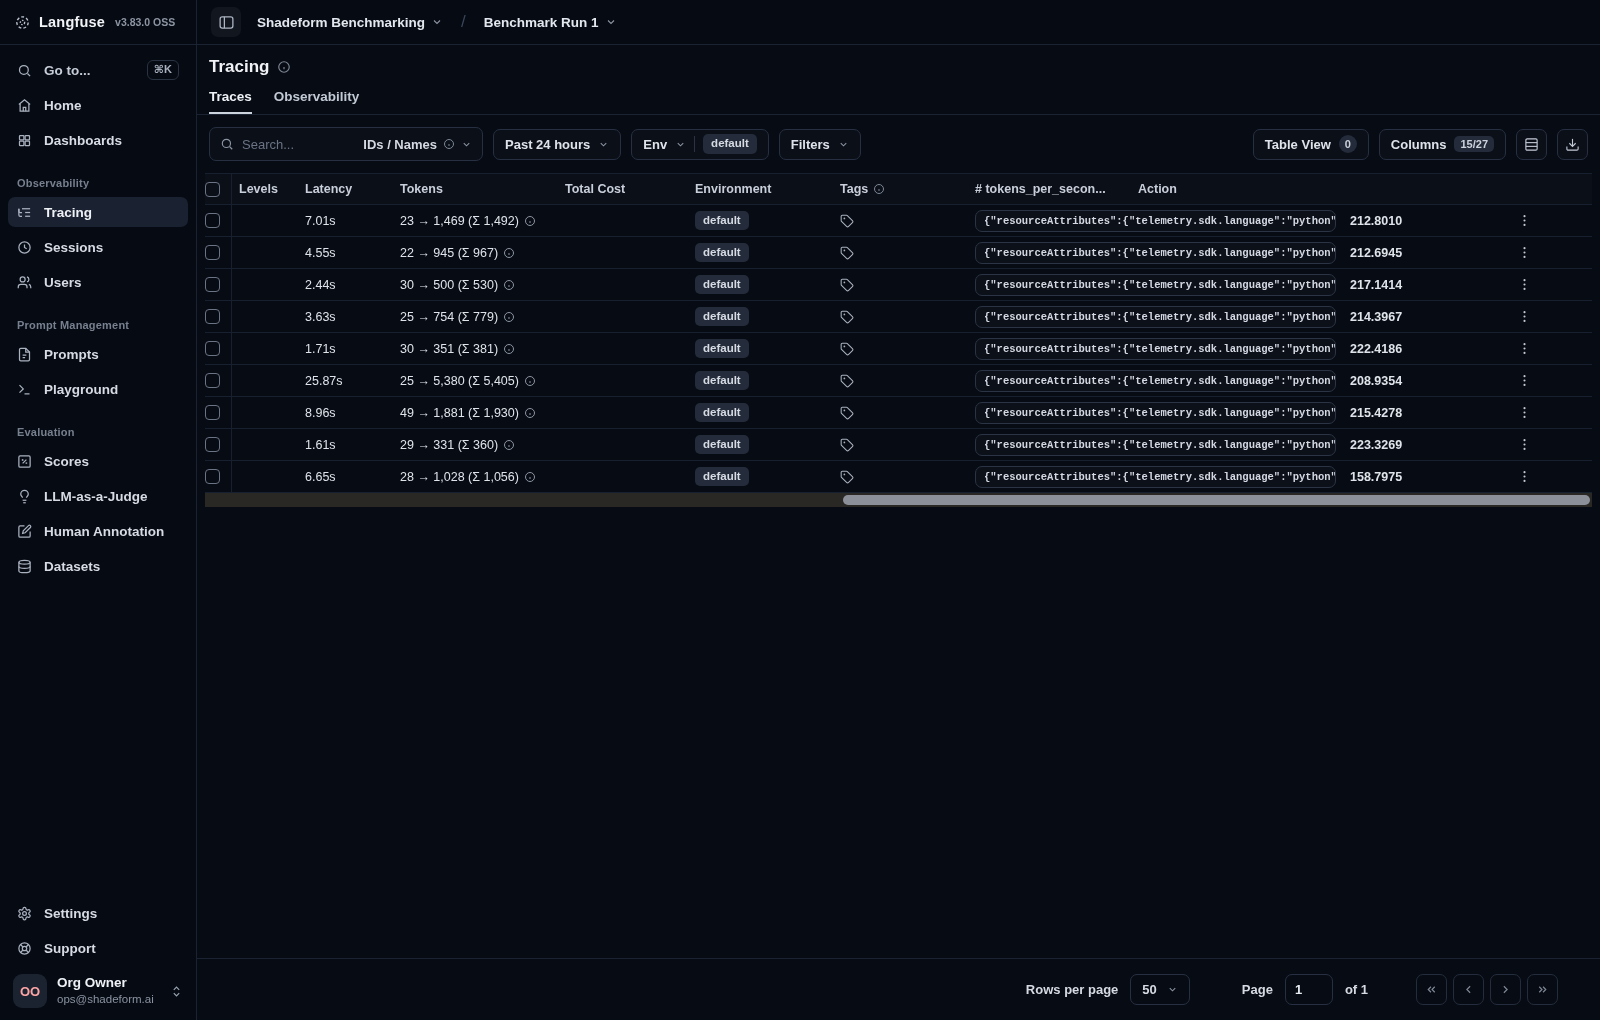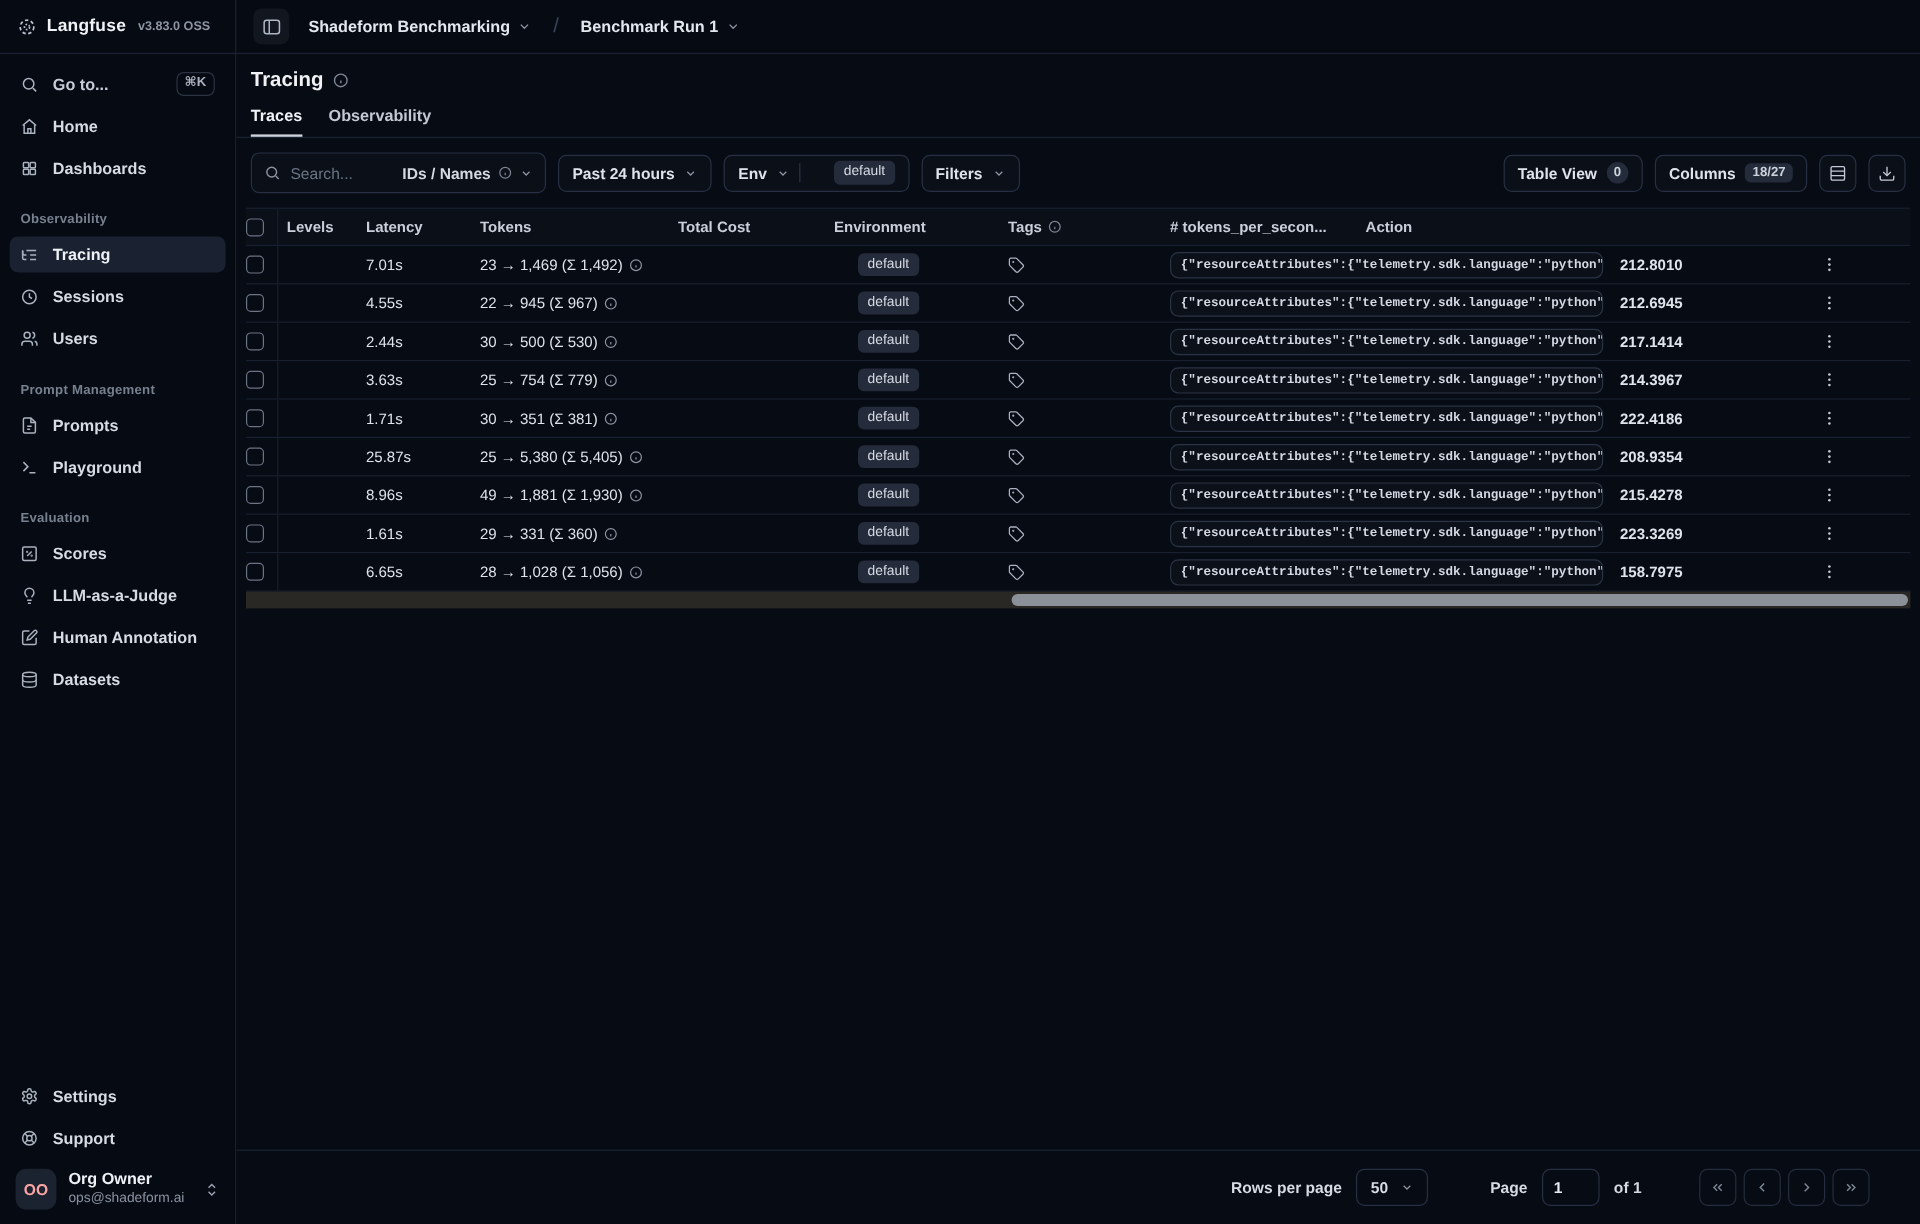--- a/index.html
+++ b/index.html
@@ -51,28 +51,28 @@
   .page-head{padding:12px 12px 0;border-bottom:1px solid var(--border);}
   .title-row{display:flex;align-items:center;gap:8px;}
   .page-title{font-size:17px;font-weight:700;color:#f0f2f6;}
   .title-info{color:#7e8795;}
   .tabs{display:flex;gap:22px;margin-top:12px;}
   .tab{font-size:13.5px;font-weight:600;color:#c2c9d4;padding-bottom:8px;border-bottom:2px solid transparent;cursor:pointer;}
   .tab.active{color:#eef1f5;border-bottom-color:#cdd3dd;}
 
   .filterbar{flex:none;display:flex;align-items:center;gap:10px;padding:12px;}
   .ctrl{height:31px;display:flex;align-items:center;gap:8px;border:1px solid var(--border2);border-radius:7px;background:#0a0f18;padding:0 11px;font-size:13px;font-weight:600;color:#dfe3ea;cursor:pointer;}
-  .searchbox{width:246px;padding:16px 10px;cursor:text;}
+  .searchbox{width:274px;padding:16px 10px;cursor:text;}
   .searchbox input{flex:1;min-width:0;background:transparent;border:none;outline:none;color:#dfe3ea;font-size:13px;font-family:inherit;}
   .searchbox input::placeholder{color:#6b7484;}
   .search-mode{display:flex;align-items:center;gap:6px;color:#d4d9e2;font-size:13px;font-weight:700;white-space:nowrap;}
   .mini-info{color:#7e8795;}
   .chev{color:#8d95a3;}
   .ctrl .divider{width:1px;height:16px;background:#2a3342;}
-  .badge{background:#242b3a;border-radius:5px;padding:3px 8px;font-size:11.5px;font-weight:400;color:#d6dbe4;line-height:1.2;margin-left:20px;}
+  .badge{background:#242b3a;border-radius:5px;padding:3px 8px;font-size:11.5px;font-weight:700;color:#d6dbe4;line-height:1.2;}
   .fspacer{flex:1;}
   .pill-num{background:#242b3a;border-radius:999px;min-width:18px;height:18px;display:flex;align-items:center;justify-content:center;font-size:11px;font-weight:700;color:#cdd3dd;padding:0 5px;}
   .pill-rect{background:#242b3a;border-radius:5px;font-size:11px;font-weight:700;color:#cdd3dd;padding:2px 6px;}
   .icon-ctrl{width:31px;justify-content:center;padding:0;color:#c3cad6;}
 
   
   .tablewrap{padding:0 8px;}
   .tr{display:flex;align-items:stretch;border-bottom:1px solid var(--row-border);}
   .tr.head{border-top:1px solid var(--row-border);background:#0b0f18;}
   .td{display:flex;align-items:center;font-size:12.5px;color:#dfe3ea;min-width:0;}
@@ -400,21 +400,21 @@
         </div>
 
         <div class="fspacer"></div>
 
         <div class="ctrl">
           <span>Table View</span>
           <span class="pill-num">0</span>
         </div>
         <div class="ctrl">
           <span>Columns</span>
-          <span class="pill-rect">18/27</span>
+          <span class="pill-rect">15/27</span>
         </div>
         <div class="ctrl icon-ctrl">
           <svg width="15" height="15" viewBox="0 0 24 24" fill="none" stroke="currentColor" stroke-width="1.8">
               <rect x="3" y="3" width="18" height="18" rx="2"></rect>
               <path d="M21 9H3"></path>
               <path d="M21 15H3"></path>
             </svg>
         </div>
         <div class="ctrl icon-ctrl">
           <svg width="15" height="15" viewBox="0 0 24 24" fill="none" stroke="currentColor" stroke-width="1.8">

